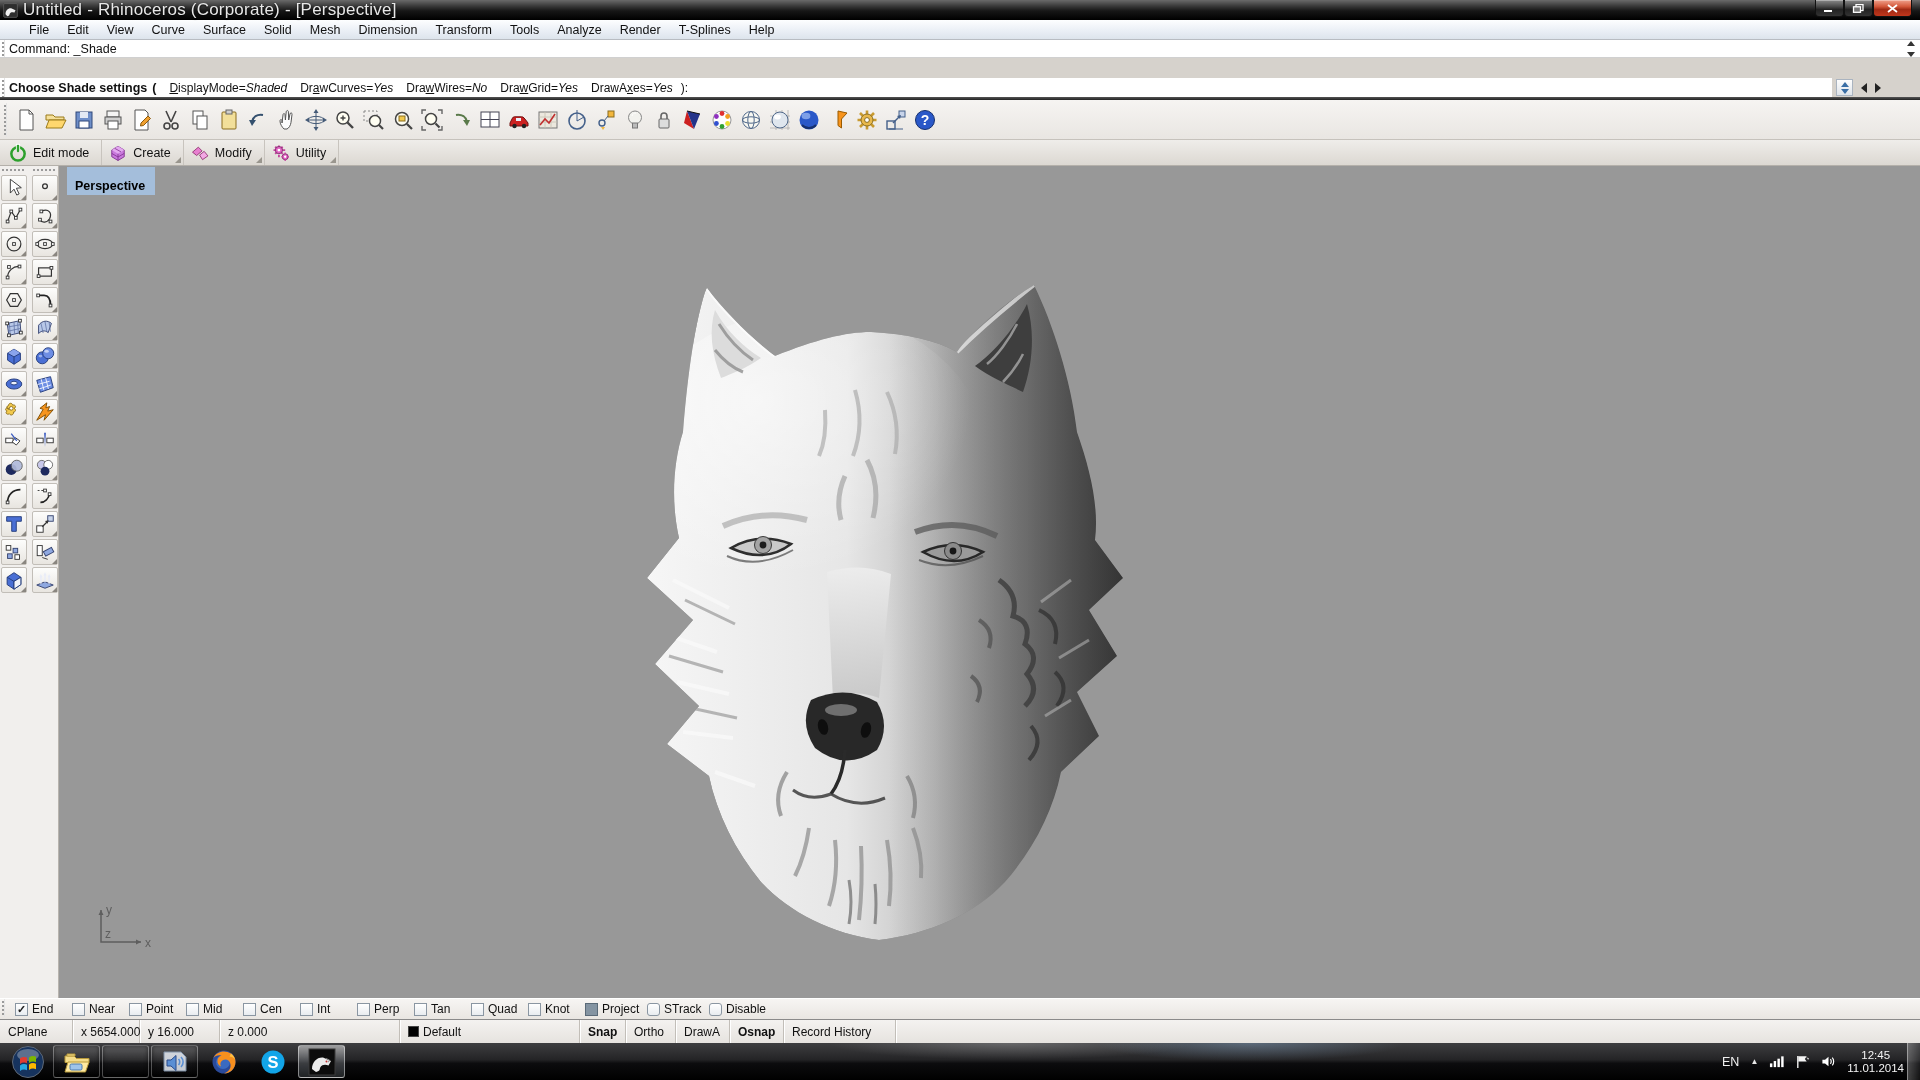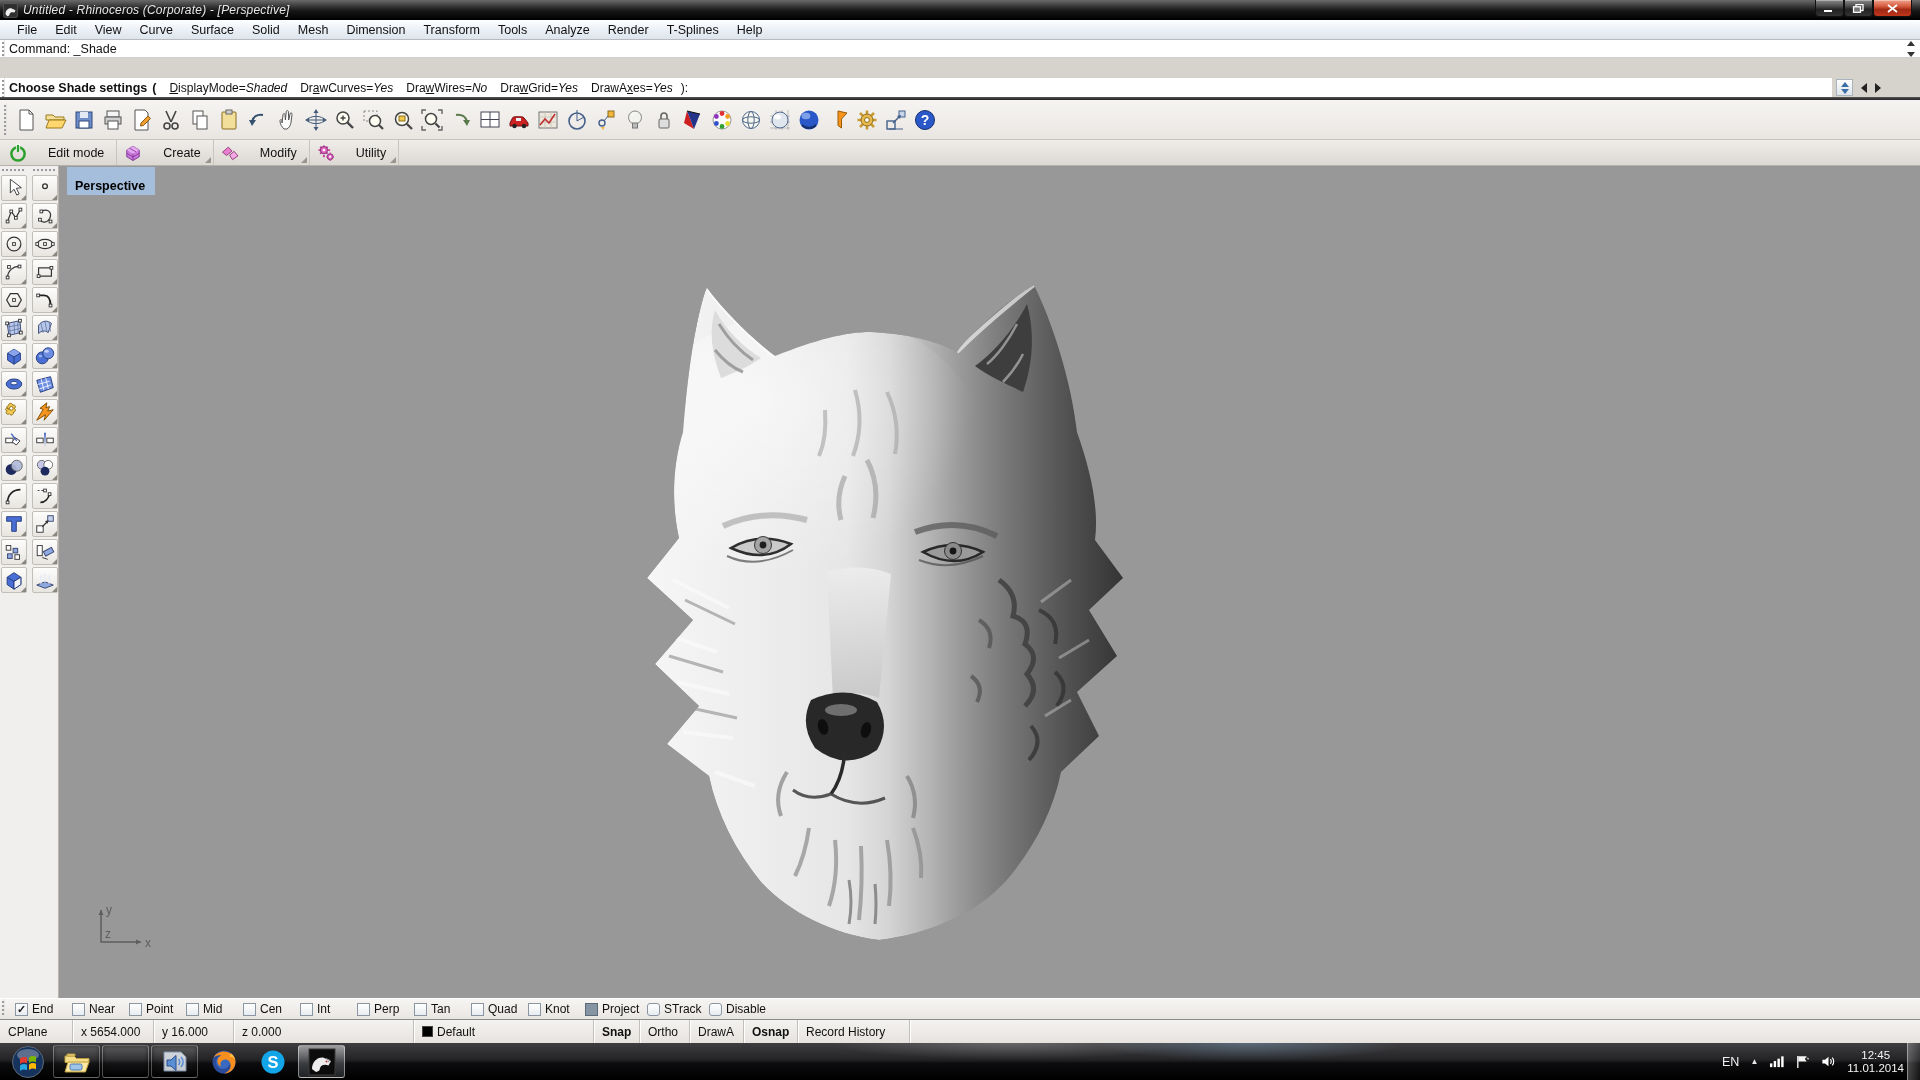--- a/index.html
+++ b/index.html
@@ -3,28 +3,28 @@
 <meta charset="utf-8">
 <style>
   * { margin:0; padding:0; box-sizing:border-box; }
   html,body { width:1920px; height:1080px; overflow:hidden; }
   body { font-family:"Liberation Sans", sans-serif; font-size:12px; color:#111; }
   .window { width:1920px; height:1080px; display:flex; flex-direction:column; background:#d6d2cc; }
 
   
   .titlebar { height:20px; background:linear-gradient(#6a6a6a 0%,#3a3a3a 30%,#161616 55%,#000 100%); display:flex; align-items:center; padding-left:3px; position:relative; }
   .titlebar .logo { width:15px; height:15px; margin-right:5px; }
-  .title-text { color:#e8e8e8; font-size:12px; letter-spacing:.2px; text-shadow:0 1px 2px #000;font-style:italic; }
+  .title-text { color:#e8e8e8; font-size:17px; letter-spacing:.2px; text-shadow:0 1px 2px #000; }
   .win-btns { position:absolute; right:8px; top:0; display:flex; }
   .win-btn { width:29px; height:17px; border:1px solid #111; border-top:none; border-radius:0 0 4px 4px; background:linear-gradient(#8a8a8a,#4a4a4a 40%,#222 60%,#333); display:flex; align-items:center; justify-content:center; box-shadow:inset 0 1px 0 rgba(255,255,255,.35); }
   .win-btn.close { width:39px; background:linear-gradient(#f0a18c,#d4593c 40%,#a02a14 60%,#c0361c); }
   .win-btn svg { width:13px; height:9px; }
 
   
-  .menubar { height:20px; background:linear-gradient(#fdfeff,#e9eef5 60%,#dde4ec); border-bottom:1px solid #b8bcc2; display:flex; align-items:center; padding-left:8px; }
+  .menubar { height:20px; background:linear-gradient(#fdfeff,#e9eef5 60%,#dde4ec); border-bottom:1px solid #b8bcc2; display:flex; align-items:center; padding-left:20px; }
   .menu-item { padding:2px 9px; color:#111; font-size:12.5px; }
 
   
   .cmd1 { height:18px; background:#fff; border-bottom:1px solid #d0d0d0; display:flex; align-items:center; position:relative; }
   .cmd2 { height:19px; background:#fff; display:flex; align-items:center; position:relative;margin-top:20px; }
   .cmd-sep { height:3px; background:linear-gradient(#555,#222); }
   .grip { width:5px; align-self:stretch; background-image:radial-gradient(circle, #9a9a9a 1px, transparent 1.2px); background-size:4px 4px; background-position:1px 1px; margin-right:4px; border-right:1px solid #e4e4e4; }
   .cmd-text { font-size:12.5px; }
   .cmd2 b { font-size:12.5px; }
   .opt { margin-left:13px; }
@@ -40,21 +40,21 @@
   .tri-left { width:0;height:0;border-top:5px solid transparent;border-bottom:5px solid transparent;border-right:6px solid #222; }
   .tri-right { width:0;height:0;border-top:5px solid transparent;border-bottom:5px solid transparent;border-left:6px solid #222; }
 
   
   .toolbar { height:40px; background:linear-gradient(#f6f4f2,#e9e6e2); border-bottom:1px solid #c6c2bc; display:flex; align-items:center; padding-left:2px; }
   .tb-btn { width:29px; height:30px; display:flex; align-items:center; justify-content:center; border:1px solid transparent; border-radius:2px; }
   .tb-btn svg { width:24px; height:24px; }
 
   
   .tabbar { height:26px; background:linear-gradient(#efedea,#dcd8d2); border-bottom:1px solid #b4b0aa; display:flex; align-items:stretch; padding-left:2px; }
-  .tab { display:flex; align-items:center; gap:20px; padding:0 12px 0 6px; border-right:1px solid #c8c4be; position:relative; font-size:12.5px; }
+  .tab { display:flex; align-items:center; gap:5px; padding:0 12px 0 6px; border-right:1px solid #c8c4be; position:relative; font-size:12.5px; }
   .tab svg { width:20px; height:20px; }
   .tab .corner { position:absolute; right:2px; bottom:2px; width:0; height:0; border-left:6px solid transparent; border-bottom:6px solid #9a968e; }
 
   
   .main { flex:1; display:flex; min-height:0; }
   .side-toolbar { width:59px; background:#f1efed; border-right:1px solid #b8b4ae; display:flex; flex-direction:column; align-items:center; padding-top:2px; }
   .side-grips { display:grid; grid-template-columns:26px 26px; gap:0 5px; margin-bottom:2px; }
   .hgrip { height:5px; width:24px; background-image:radial-gradient(circle,#9a9a9a 1px,transparent 1.2px); background-size:4px 4px; }
   .side-icons { display:grid; grid-template-columns:26px 26px; gap:2px 5px; }
   .sb-btn { width:26px; height:26px; background:linear-gradient(#fdfdfc,#e8e5e0); border:1px solid #c2beb8; border-radius:2px; display:flex; align-items:center; justify-content:center; position:relative; }
@@ -1094,21 +1094,21 @@
           <span class="cb rounded"></span>
           <span>Disable</span>
         </label>
       </div>
   </div>
 
   <div class="statusbar">
     <div class="sb-field" style="width:73px">
         <span>CPlane</span>
       </div>
-    <div class="sb-field" style="width:81px">x 5654.000</div>
+    <div class="sb-field" style="width:67px">x 5654.000</div>
     <div class="sb-field" style="width:80px">y 16.000</div>
     <div class="sb-field" style="width:180px">z 0.000</div>
     <div class="sb-field" style="width:180px">
         <span class="layer-swatch"></span>
         <span>Default</span>
       </div>
     <div id="status-toggles" style="display:flex;height:100%">
         <div class="sb-field toggle-on" style="width: 46px;">Snap</div>
         <div class="sb-field" style="width: 50px;">Ortho</div>
         <div class="sb-field" style="width: 54px;">DrawA</div>

